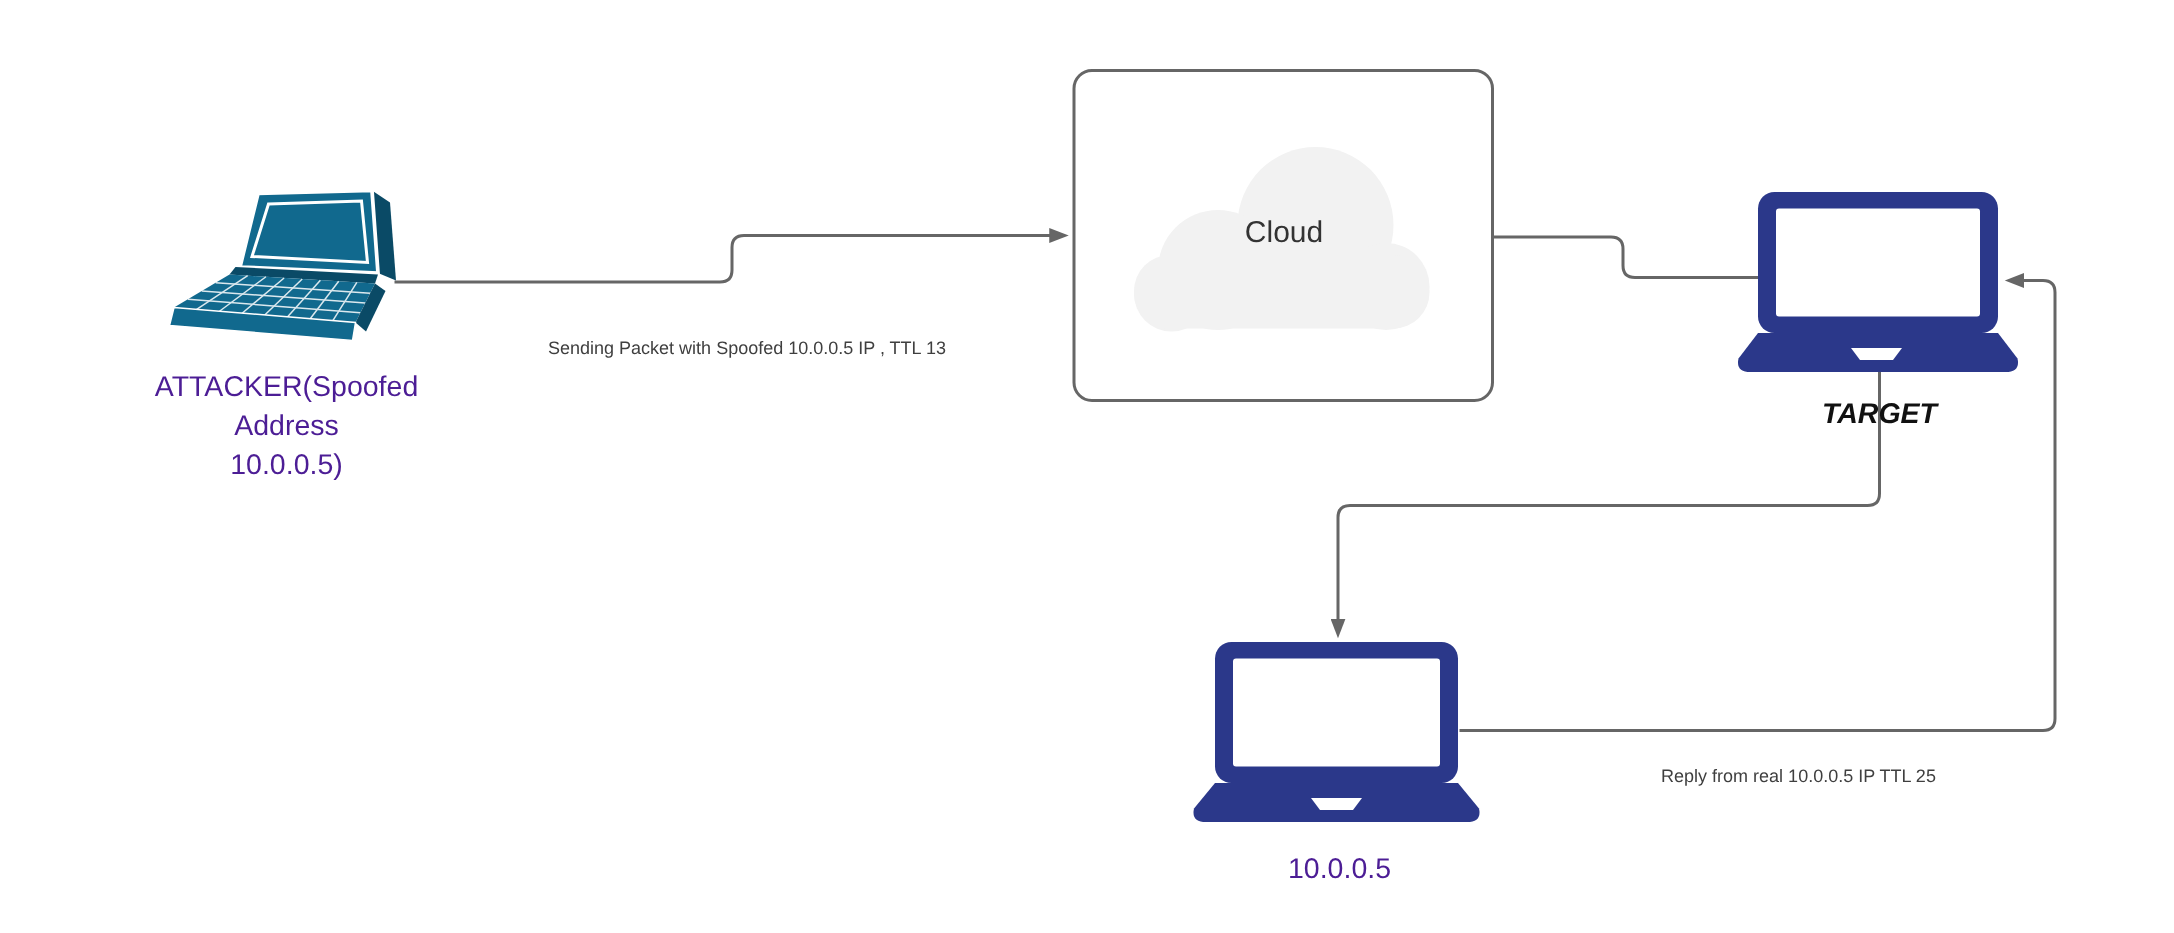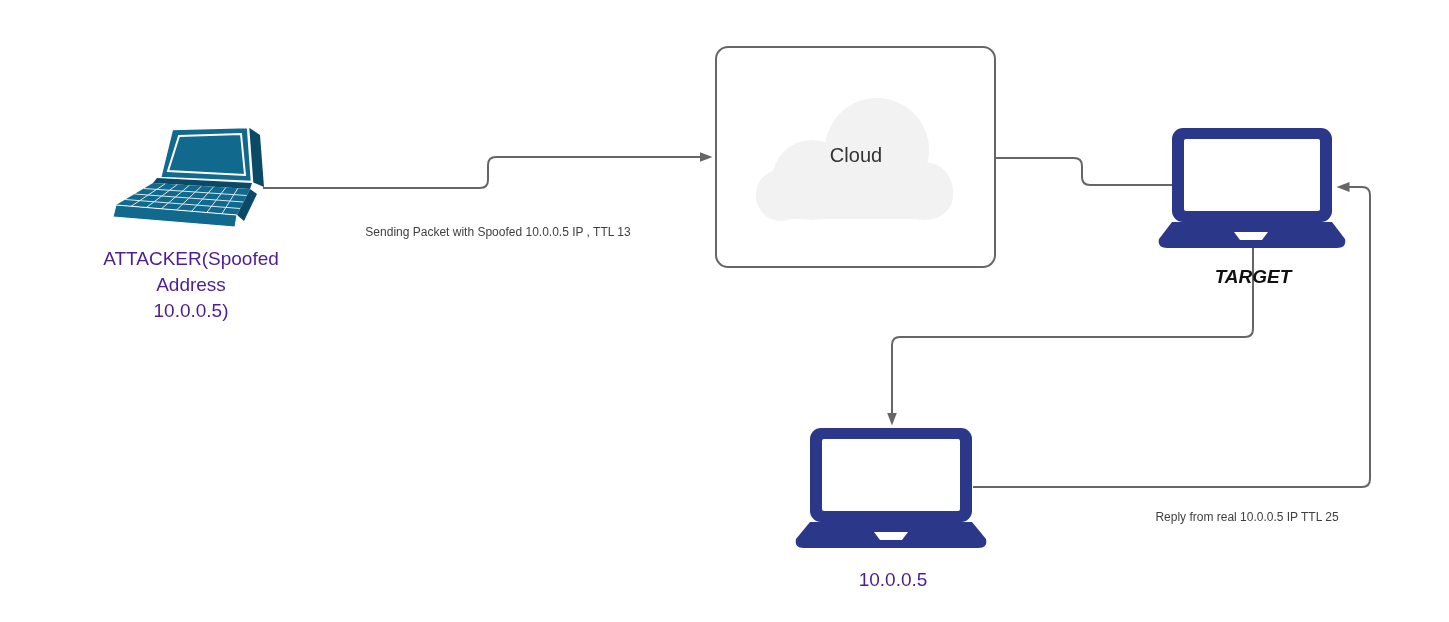--- a/index.html
+++ b/index.html
@@ -124,15 +124,15 @@
 Address
 10.0.0.5)</div>
 
   <div class="lbl node-lbl target-lbl" style="left:1253px; top:264px;">TARGET</div>
 
   <div class="lbl node-lbl" style="left:893px; top:567px;">10.0.0.5</div>
 
   <div class="lbl edge-lbl" style="left:498px; top:193px;">Sending Packet with Spoofed 10.0.0.5 IP , TTL 13</div>
 
 
-  <div class="lbl edge-lbl" style="left:1247px; top:478px;">Reply from real 10.0.0.5 IP TTL 25</div>
+  <div class="lbl edge-lbl" style="left:1199px; top:478px;">Reply from real 10.0.0.5 IP TTL 25</div>
 
 </div>
 
 </body></html>

